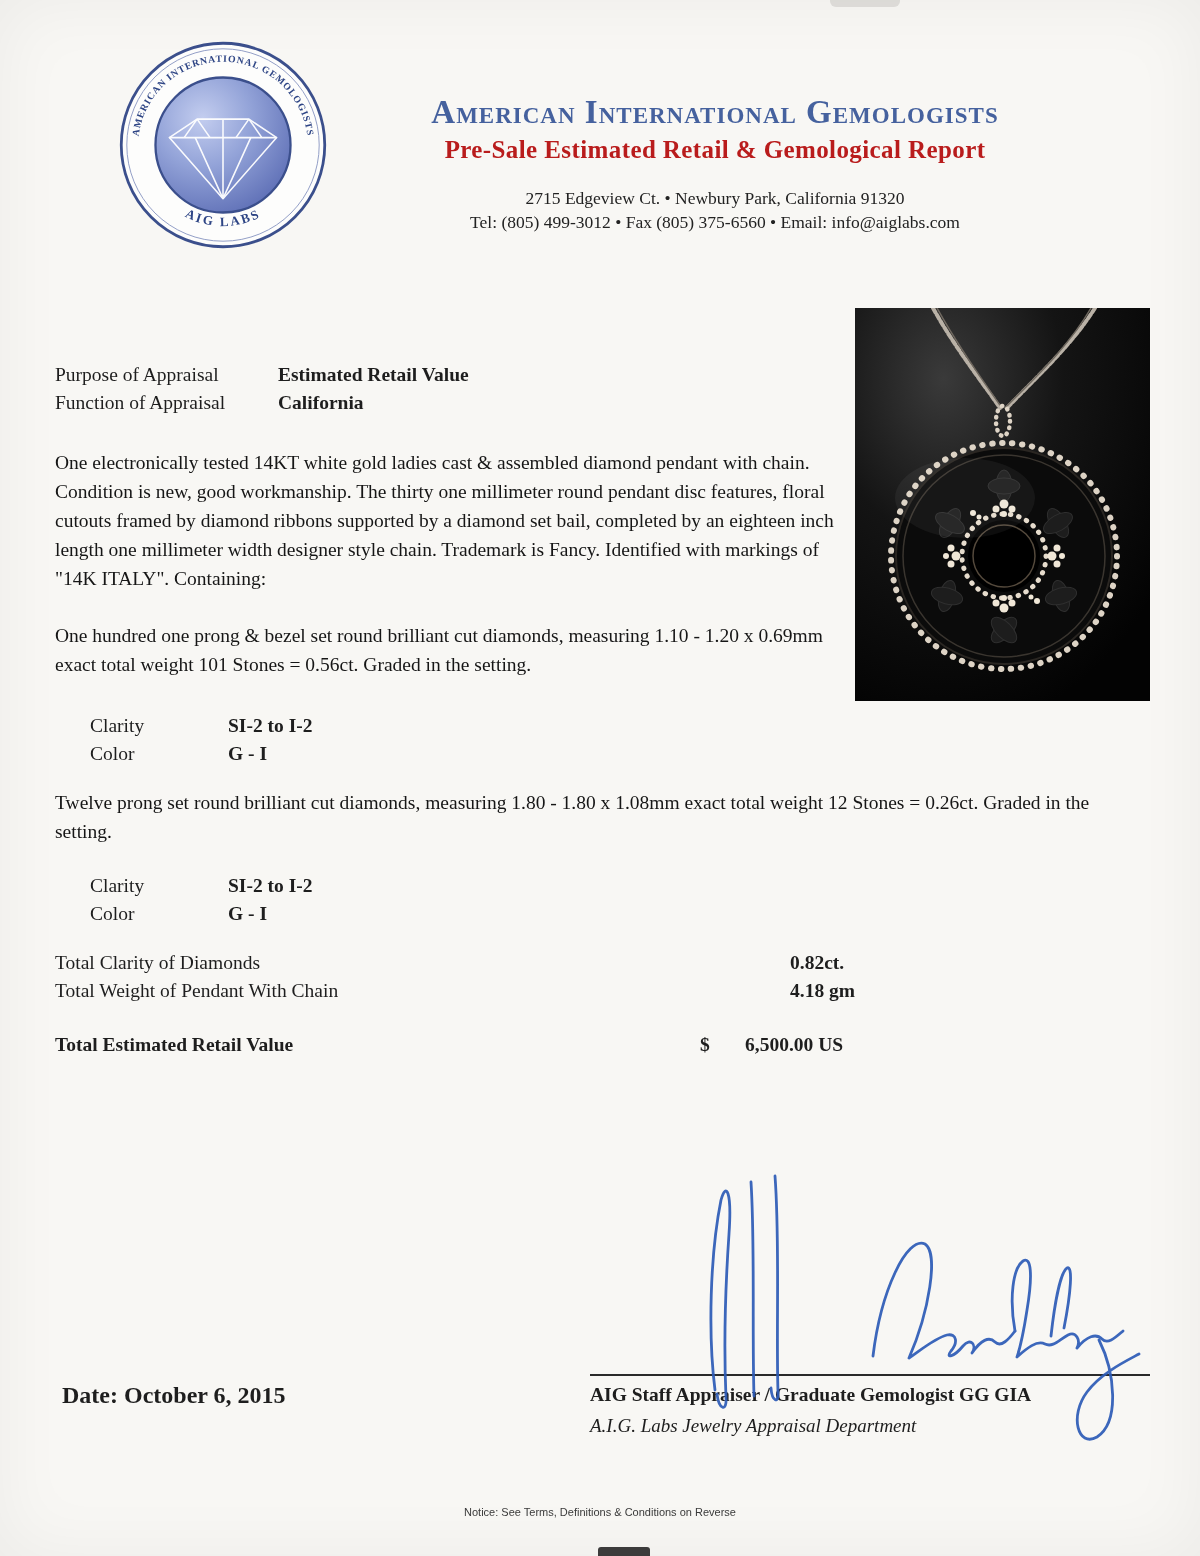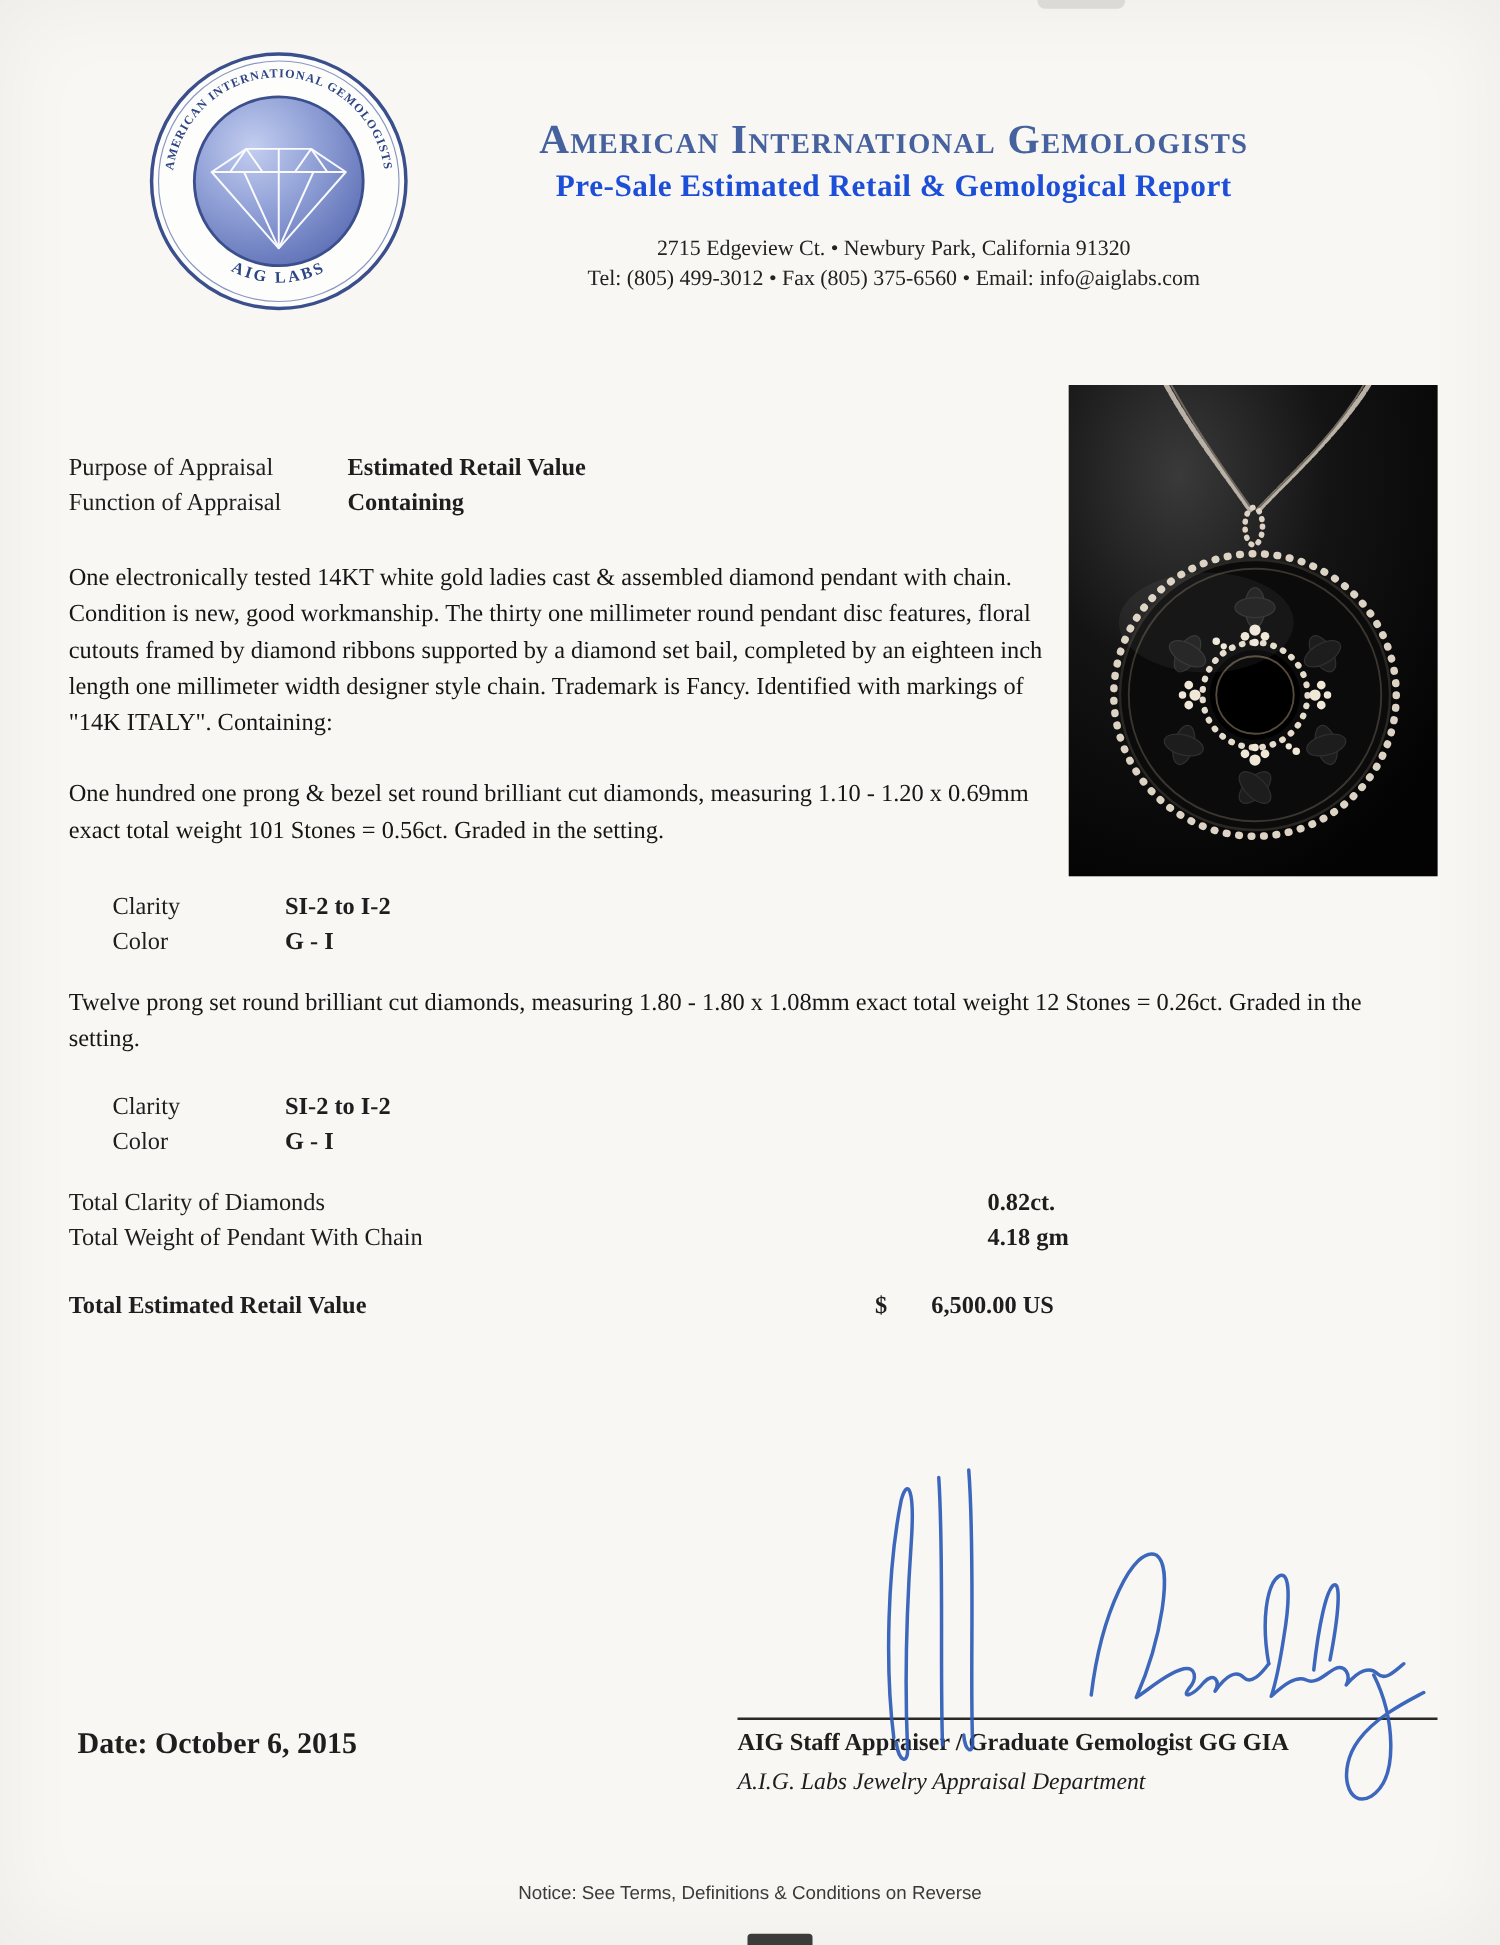--- a/index.html
+++ b/index.html
@@ -34,21 +34,21 @@
     font-size: 33px;
     letter-spacing: 1px;
     color: #45619e;
     line-height: 40px;
   }
   .report-subtitle {
     margin-top: 4px;
     font-weight: bold;
     font-size: 25px;
     letter-spacing: 0.4px;
-    color: #1d4ed8;
+    color: #b91c1c;
   }
   .addr {
     margin-top: 22px;
     font-size: 17.5px;
     line-height: 24px;
     color: #222;
   }
 
   
   .photo {
@@ -94,21 +94,21 @@
   }
   .date-line { position: absolute; left: 62px; top: 1382px; font-size: 24px; font-weight: bold; }
   .appraiser-1 { position: absolute; left: 590px; top: 1384px; font-size: 19.5px; font-weight: bold; }
   .appraiser-2 { position: absolute; left: 590px; top: 1415px; font-size: 19px; font-style: italic; }
   .notice {
     position: absolute;
     left: 0; top: 1506px;
     width: 100%;
     text-align: center;
     font-family: "Liberation Sans", sans-serif;
-    font-size: 15px;
+    font-size: 11px;
     color: #3a3a3a;
   }
 
   
   .scan-top {
     position: absolute; left: 830px; top: 0;
     width: 70px; height: 7px;
     background: #c9c7c3; border-radius: 0 0 6px 6px; opacity: .55;
   }
   .scan-bottom {
@@ -254,21 +254,21 @@
         </g>
         <ellipse cx="110" cy="190" rx="70" ry="40" fill="#ffffff" opacity="0.05"></ellipse>
       </g>
     </svg>
   </div>
 
   <div class="kv-row" style="top:364px">
     <span class="kv-label">Purpose of Appraisal</span><span class="kv-value">Estimated Retail Value</span>
   </div>
   <div class="kv-row" style="top:392px">
-    <span class="kv-label">Function of Appraisal</span><span class="kv-value">Containing</span>
+    <span class="kv-label">Function of Appraisal</span><span class="kv-value">California</span>
   </div>
 
   <p class="para" id="para-description" style="top:448px">One electronically tested 14KT white gold ladies cast &amp; assembled diamond pendant with chain. Condition is new, good workmanship.  The thirty one millimeter round pendant disc features, floral cutouts framed by diamond ribbons supported by a diamond set bail, completed by an eighteen inch length one millimeter width designer style chain.  Trademark is Fancy.  Identified with markings of "14K ITALY".  Containing:</p>
 
   <p class="para" id="para-stones-1" style="top:621px">One hundred one prong &amp; bezel set round brilliant cut diamonds, measuring 1.10 - 1.20 x 0.69mm exact total weight 101 Stones = 0.56ct.  Graded in the setting.</p>
 
   <div class="clarity-block" style="top:712px">
     <div class="clarity-row">
       <span class="c-label">Clarity</span><span class="c-value">SI-2 to I-2</span>
     </div>

